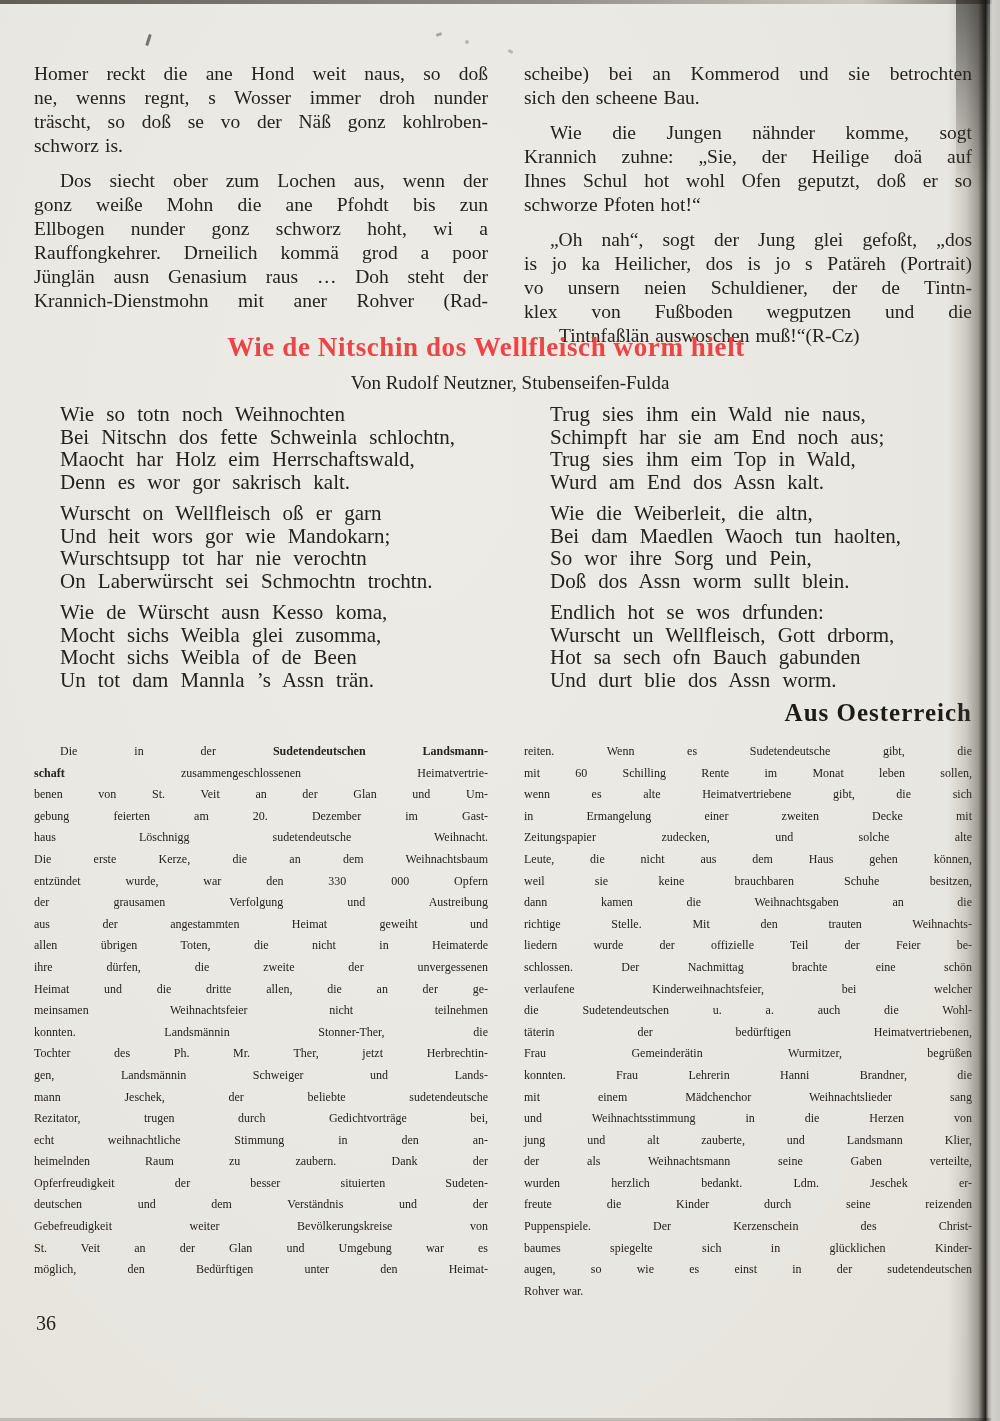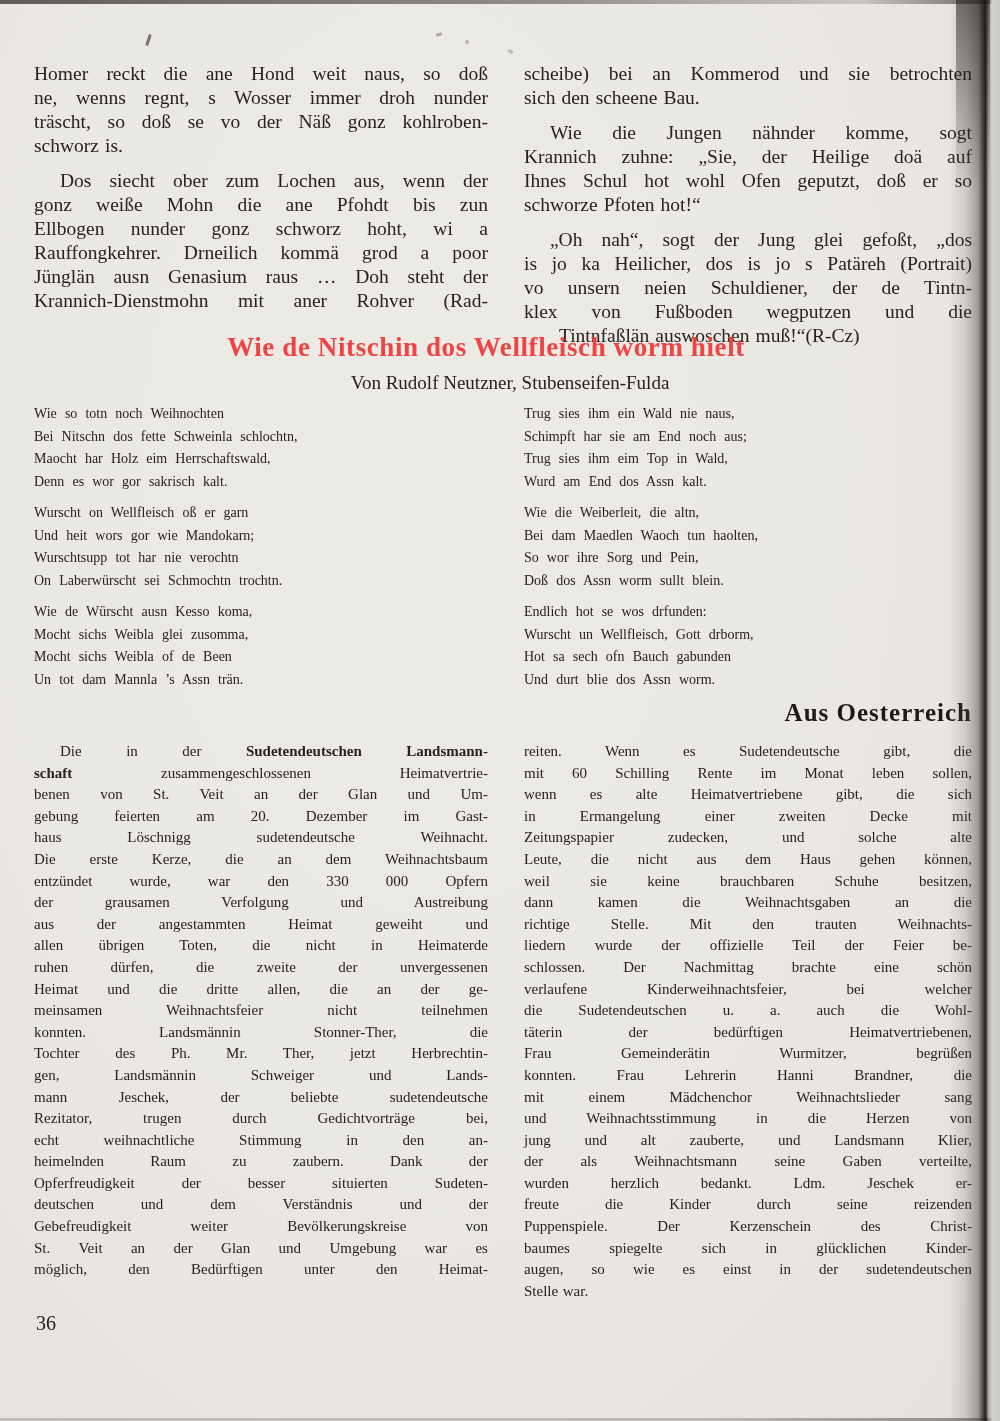--- a/index.html
+++ b/index.html
@@ -43,27 +43,27 @@
   .tline.indent{text-indent:26px;}
   .tline.sigline{display:flex;justify-content:flex-start;text-align-last:left;margin-left:35px;}
   .b{font-weight:bold;}
   .para.pgap{margin-top:11px;}
 
   .story{top:62px;font-size:19.5px;line-height:24px;}
 
   .poem-head{position:absolute;top:332px;left:0;width:972px;text-align:center;
     font-weight:bold;font-size:27px;letter-spacing:.6px;color:#ef4444;}
   .poem-byline{position:absolute;top:372px;left:0;width:972px;text-align:center;font-size:19px;padding-left:24px;}
-  .poem-cols{top:403px;font-size:14px;line-height:22.5px;}
+  .poem-cols{top:403px;font-size:21px;line-height:22.5px;margin-left:26px;}
   .pline{word-spacing:.33em;white-space:nowrap;}
   .stanza{margin-bottom:9px;}
 
   .austria-head{position:absolute;top:699px;left:0;width:972px;text-align:right;
     font-weight:bold;font-size:25px;letter-spacing:1px;color:#1e1b17;}
-  .austria-cols{top:741px;font-size:15px;line-height:21.6px;}
+  .austria-cols{top:741px;font-size:12px;line-height:21.6px;}
 
   .page-number{position:absolute;left:36px;top:1312px;font-size:20px;}
 </style>
 </head>
 <body>
 
 <div class="page">
 
   <div class="cols story">
     <div class="col">
@@ -158,21 +158,21 @@
           <div class="tline indent"><span>Die in der </span><span class="b">Sudetendeutschen Landsmann-</span></div>
           <div class="tline"><span class="b">schaft</span><span> zusammengeschlossenen Heimatvertrie-</span></div>
           <div class="tline">benen von St. Veit an der Glan und Um-</div>
           <div class="tline">gebung feierten am 20. Dezember im Gast-</div>
           <div class="tline">haus Löschnigg sudetendeutsche Weihnacht.</div>
           <div class="tline">Die erste Kerze, die an dem Weihnachtsbaum</div>
           <div class="tline">entzündet wurde, war den 330 000 Opfern</div>
           <div class="tline">der grausamen Verfolgung und Austreibung</div>
           <div class="tline">aus der angestammten Heimat geweiht und</div>
           <div class="tline">allen übrigen Toten, die nicht in Heimaterde</div>
-          <div class="tline">ruhen dürfen, die zweite der unvergessenen</div>
+          <div class="tline">ihre dürfen, die zweite der unvergessenen</div>
           <div class="tline">Heimat und die dritte allen, die an der ge-</div>
           <div class="tline">meinsamen Weihnachtsfeier nicht teilnehmen</div>
           <div class="tline">konnten. Landsmännin Stonner-Ther, die</div>
           <div class="tline">Tochter des Ph. Mr. Ther, jetzt Herbrechtin-</div>
           <div class="tline">gen, Landsmännin Schweiger und Lands-</div>
           <div class="tline">mann Jeschek, der beliebte sudetendeutsche</div>
           <div class="tline">Rezitator, trugen durch Gedichtvorträge bei,</div>
           <div class="tline">echt weihnachtliche Stimmung in den an-</div>
           <div class="tline">heimelnden Raum zu zaubern. Dank der</div>
           <div class="tline">Opferfreudigkeit der besser situierten Sudeten-</div>
@@ -202,21 +202,21 @@
           <div class="tline">konnten. Frau Lehrerin Hanni Brandner, die</div>
           <div class="tline">mit einem Mädchenchor Weihnachtslieder sang</div>
           <div class="tline">und Weihnachtsstimmung in die Herzen von</div>
           <div class="tline">jung und alt zauberte, und Landsmann Klier,</div>
           <div class="tline">der als Weihnachtsmann seine Gaben verteilte,</div>
           <div class="tline">wurden herzlich bedankt.  Ldm. Jeschek er-</div>
           <div class="tline">freute die Kinder durch seine reizenden</div>
           <div class="tline">Puppenspiele. Der Kerzenschein des Christ-</div>
           <div class="tline">baumes spiegelte sich in glücklichen Kinder-</div>
           <div class="tline">augen, so wie es einst in der sudetendeutschen</div>
-          <div class="tline end">Stelle war.</div>
+          <div class="tline end">Rohver war.</div>
         </div>
       </div>
   </div>
 
   <div class="page-number">36</div>
 
   <div class="scan-mark m1"></div>
   <div class="scan-mark m2"></div>
   <div class="scan-mark m3"></div>
   <div class="scan-mark m4"></div>

